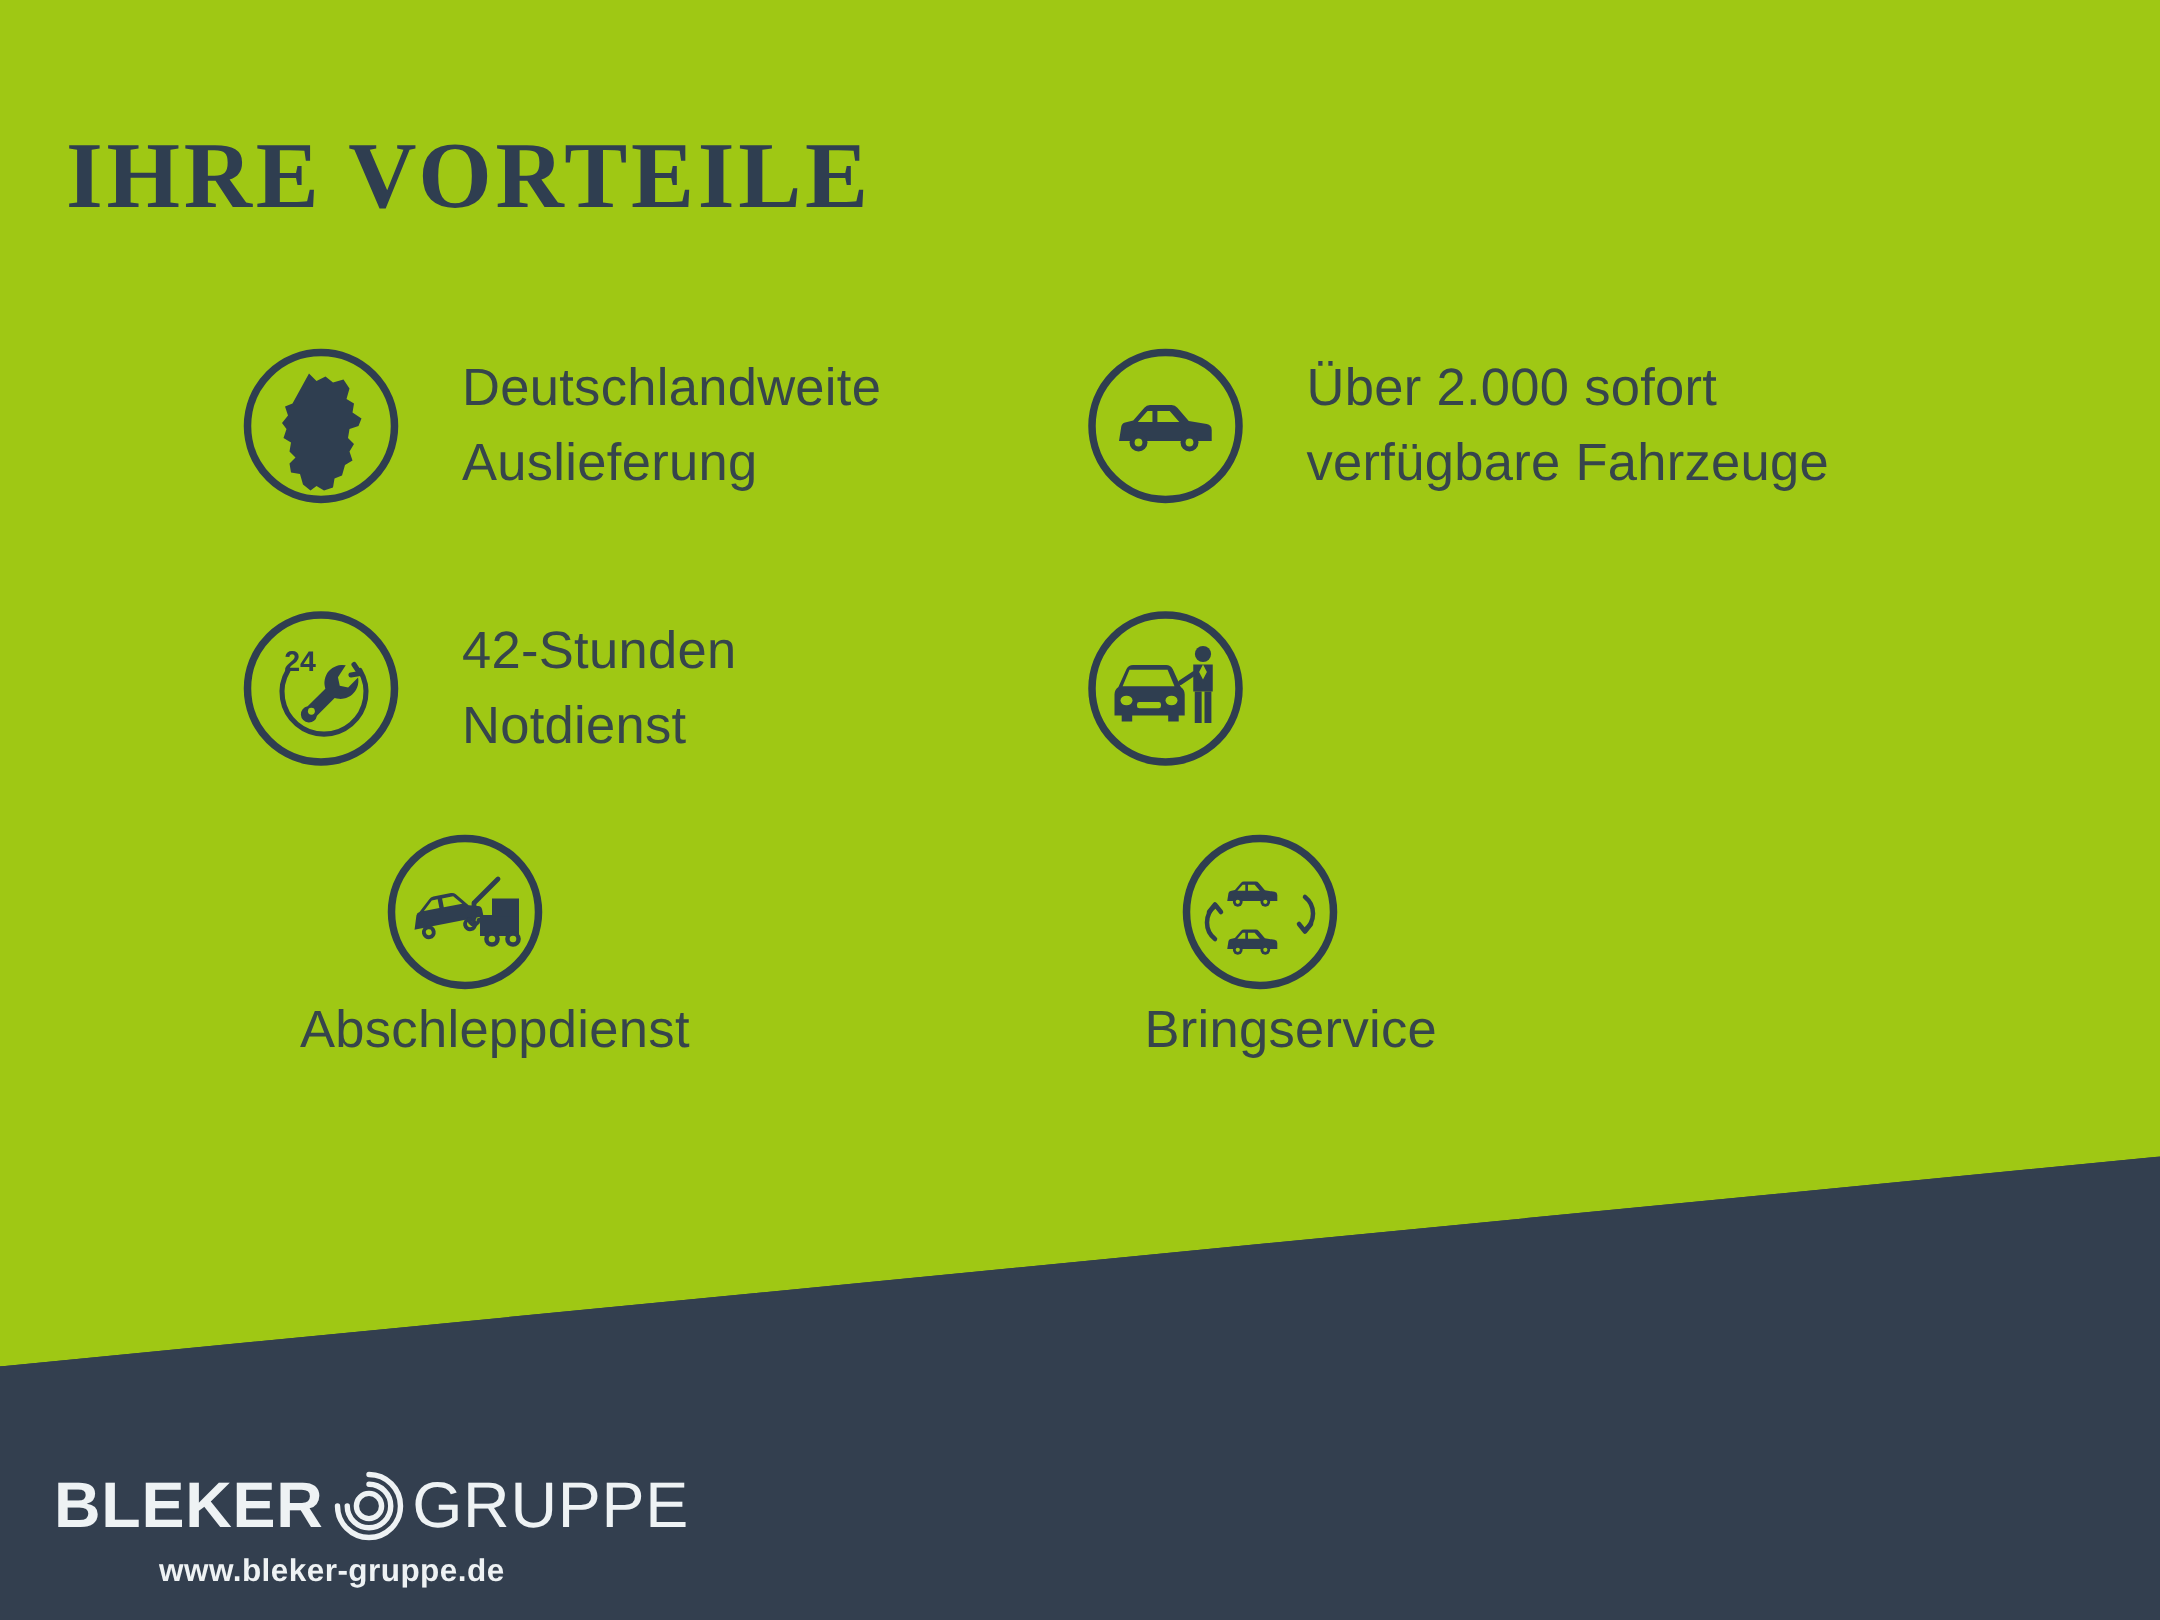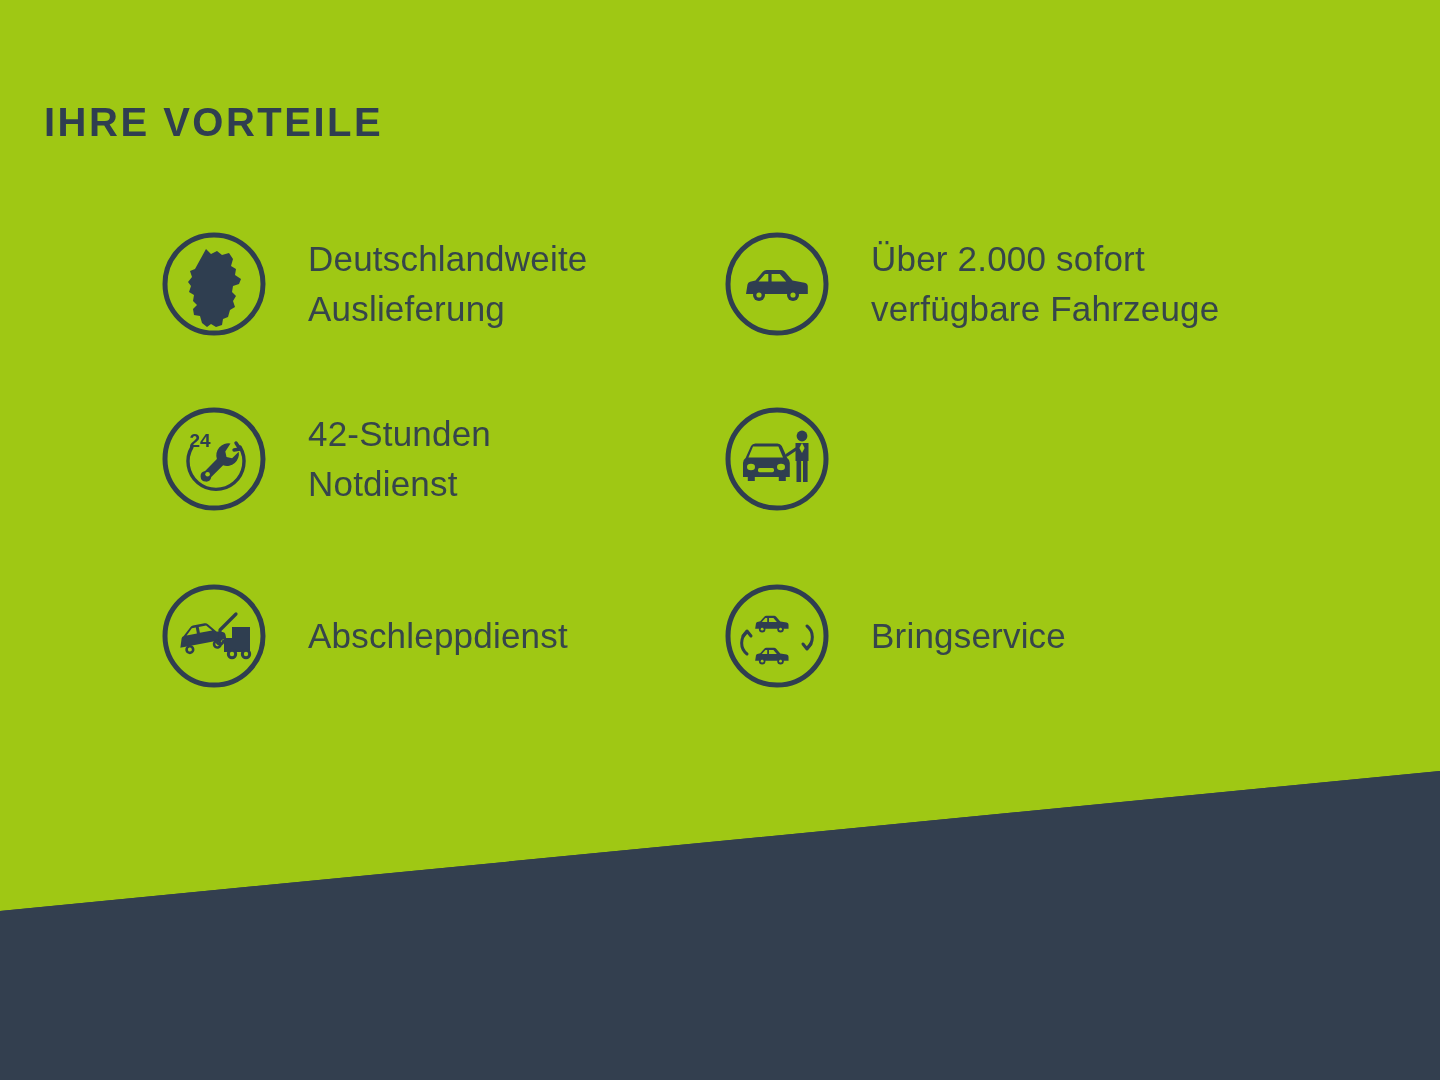--- a/index.html
+++ b/index.html
@@ -25,27 +25,28 @@
   .navy-panel {
     position: absolute;
     inset: 0;
     background: #333f4f;
     clip-path: polygon(0 911px, 100% 771px, 100% 100%, 0 100%);
   }
 
   .title {
     position: absolute;
     left: 44px;
-    top: 102px;
-    font-size: 40px;
+    top: 86px;
+    font-size: 63px;
     font-weight: bold;
     letter-spacing: 2.5px;
     color: #2f3e50;
     line-height: 1;
     white-space: nowrap;
+    font-family: Liberation Serif, serif;
   }
 
   .benefits {
     position: absolute;
     left: 0;
     top: 218px;
     width: 1440px;
   }
   .col {
     position: absolute;
@@ -55,21 +56,21 @@
   .col-right { left: 723px;  width: 640px; }
 
   .benefit {
     position: absolute;
     display: flex;
     align-items: center;
     height: 132px;
   }
   .benefit.r0 { top: 0px; }
   .benefit.r1 { top: 175px; align-items: center; }
-  .benefit.r2 { top: 352px; }
+  .benefit.r2 { top: 336px; flex-direction: column; }
 
   .icon-wrap {
     flex: 0 0 auto;
     width: 108px;
     height: 108px;
     display: block;
   }
   .icon-wrap svg { display: block; width: 108px; height: 108px; }
 
   .benefit-label {
@@ -255,14 +256,28 @@
             <path d="M84 44 a14 14 0 0 1 0 22" fill="none" stroke="#2f3e50" stroke-width="3" stroke-linecap="round"></path>
             <path d="M80 62 l4 5 4 -5" fill="none" stroke="#2f3e50" stroke-width="3" stroke-linecap="round" stroke-linejoin="round"></path>
           </svg>
         </span>
         <span class="benefit-label">Bringservice</span>
       </div>
 
     </div>
   </div>
 
+  <div class="logo">
+    <div class="logo-row">
+      <span class="logo-bleker">BLEKER</span>
+      <span class="logo-mark">
+        <svg viewBox="0 0 56 56">
+          <path d="M28 7 a21 21 0 1 1 -21 21" fill="none" stroke="#eef2f4" stroke-width="3.6" stroke-linecap="round"></path>
+          <path d="M28 13.5 a14.5 14.5 0 1 1 -14.5 14.5" fill="none" stroke="#eef2f4" stroke-width="3.6" stroke-linecap="round"></path>
+          <circle cx="28" cy="28" r="8.4" fill="none" stroke="#eef2f4" stroke-width="3.6"></circle>
+        </svg>
+      </span>
+      <span class="logo-gruppe">GRUPPE</span>
+    </div>
+    <div class="logo-url">www.bleker-gruppe.de</div>
+  </div>
 
 </div>
 
 </body></html>

